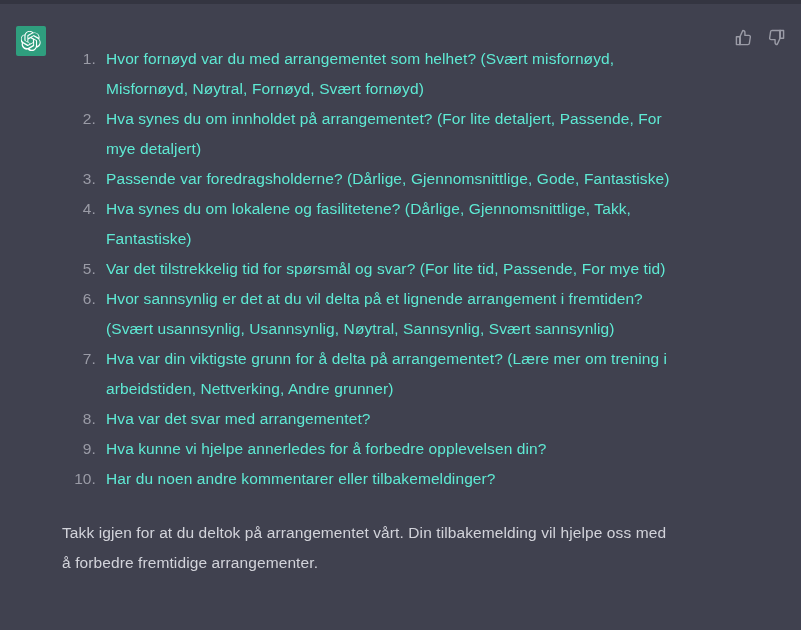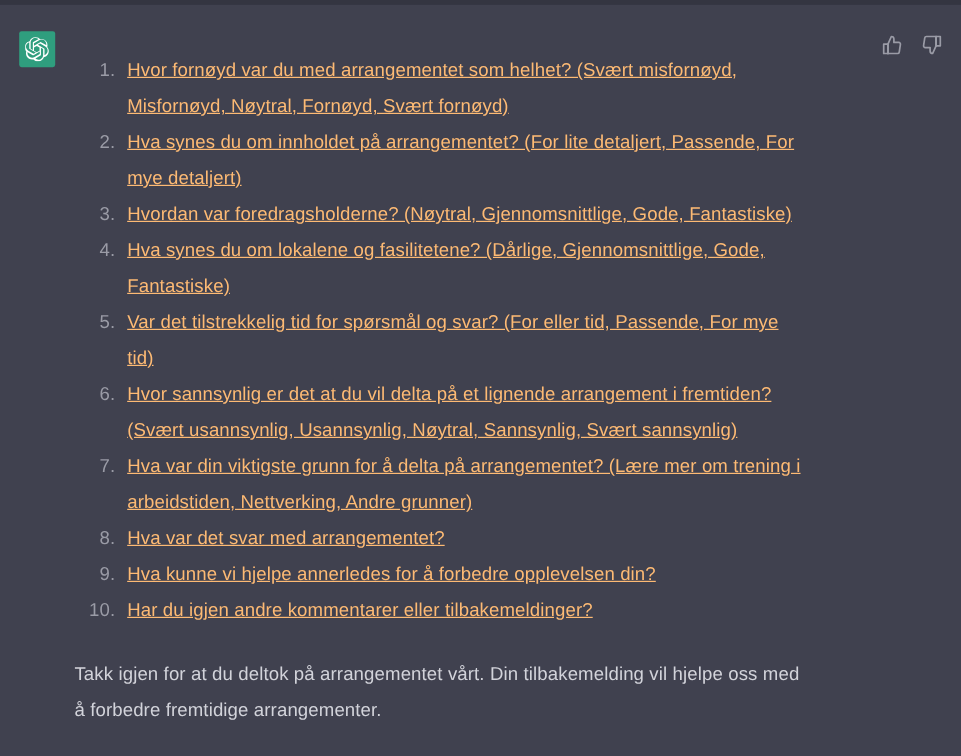--- a/index.html
+++ b/index.html
@@ -80,27 +80,26 @@
   ol.questions {
     list-style: none;
     counter-reset: qnum;
     margin: 22px 0 0 0;
     padding: 0;
   }
 
   ol.questions > li {
     counter-increment: qnum;
     position: relative;
-    color: #fdba74;
+    color: #5eead4;
     font-size: 15.5px;
     line-height: 30px;
     letter-spacing: 0.1px;
     padding-left: 44px;
     margin-bottom: 0;
-    text-decoration: underline;
   }
 
   ol.questions > li::before {
     content: counter(qnum) ".";
     position: absolute;
     left: 0;
     top: 0;
     width: 34px;
     text-align: right;
     color: #9a9ba6;
@@ -152,28 +151,28 @@
         </span>
       </div>
     </div>
 
     <div class="content-col">
 
 
       <ol class="questions">
         <li>Hvor fornøyd var du med arrangementet som helhet? (Svært misfornøyd, Misfornøyd, Nøytral, Fornøyd, Svært fornøyd)</li>
         <li>Hva synes du om innholdet på arrangementet? (For lite detaljert, Passende, For mye detaljert)</li>
-        <li>Hvordan var foredragsholderne? (Nøytral, Gjennomsnittlige, Gode, Fantastiske)</li>
-        <li>Hva synes du om lokalene og fasilitetene? (Dårlige, Gjennomsnittlige, Gode, Fantastiske)</li>
-        <li>Var det tilstrekkelig tid for spørsmål og svar? (For eller tid, Passende, For mye tid)</li>
+        <li>Passende var foredragsholderne? (Dårlige, Gjennomsnittlige, Gode, Fantastiske)</li>
+        <li>Hva synes du om lokalene og fasilitetene? (Dårlige, Gjennomsnittlige, Takk, Fantastiske)</li>
+        <li>Var det tilstrekkelig tid for spørsmål og svar? (For lite tid, Passende, For mye tid)</li>
         <li>Hvor sannsynlig er det at du vil delta på et lignende arrangement i fremtiden? (Svært usannsynlig, Usannsynlig, Nøytral, Sannsynlig, Svært sannsynlig)</li>
         <li>Hva var din viktigste grunn for å delta på arrangementet? (Lære mer om trening i arbeidstiden, Nettverking, Andre grunner)</li>
         <li>Hva var det svar med arrangementet?</li>
         <li>Hva kunne vi hjelpe annerledes for å forbedre opplevelsen din?</li>
-        <li>Har du igjen andre kommentarer eller tilbakemeldinger?</li>
+        <li>Har du noen andre kommentarer eller tilbakemeldinger?</li>
       </ol>
 
       <p class="outro">Takk igjen for at du deltok på arrangementet vårt. Din tilbakemelding vil hjelpe oss med å forbedre fremtidige arrangementer.</p>
 
     </div>
   </div>
 
   <div class="actions">
     <button class="action-btn" title="Bra svar">
       <span>

